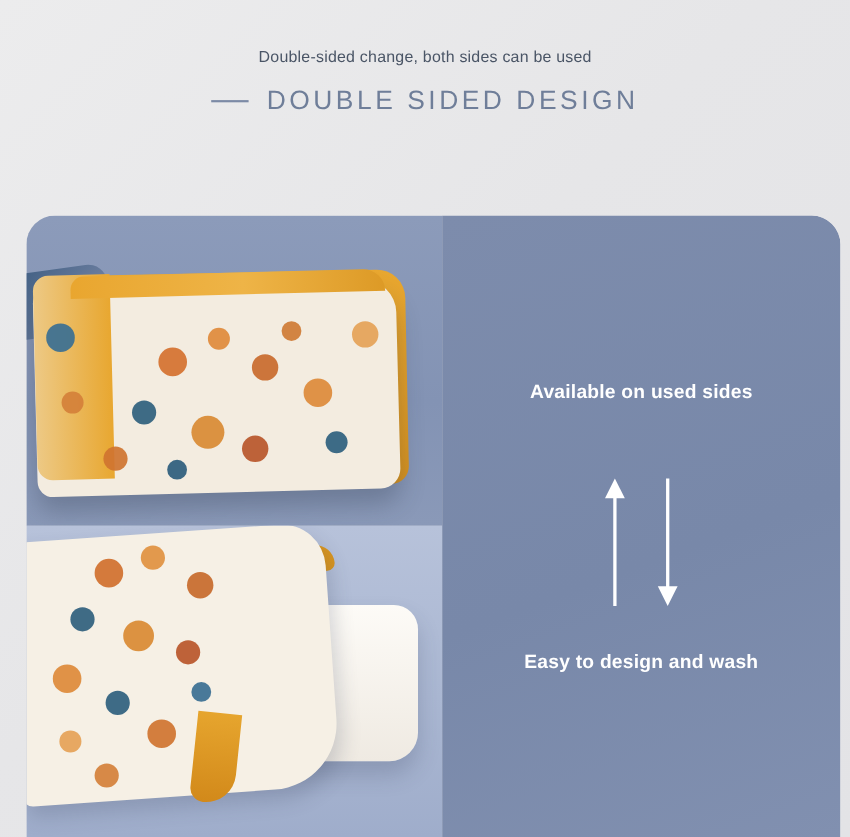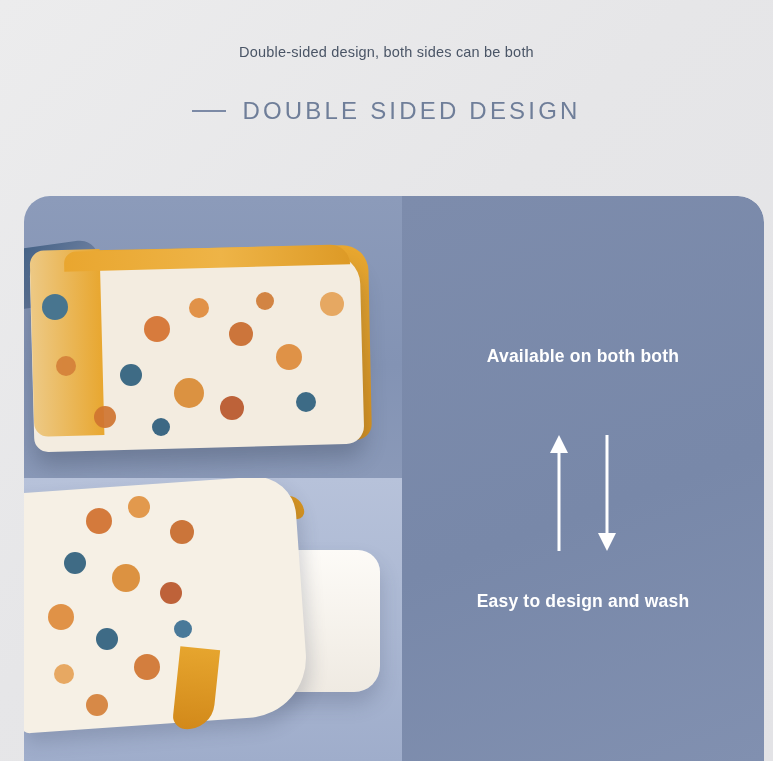--- a/index.html
+++ b/index.html
@@ -30,21 +30,21 @@
     text-align: center;
   }
   .subtitle {
     margin-top: 44px;
     font-size: 14.5px;
     color: #4a5566;
     letter-spacing: 0.2px;
     line-height: 1.2;
   }
   .title-row {
-    margin-top: 36px;
+    margin-top: 17px;
     display: flex;
     align-items: center;
     justify-content: center;
     gap: 16px;
   }
   .title-dash {
     width: 34px;
     height: 2px;
     background: #7c8aa6;
     display: block;
@@ -222,21 +222,21 @@
     justify-content: center;
     gap: 26px;
   }
 </style>
 </head>
 <body>
 
 <div class="page">
 
   <div class="header">
-    <div class="subtitle">Double-sided design, both sides can be both</div>
+    <div class="subtitle">Double-sided change, both sides can be used</div>
     <div class="title-row">
       <span class="title-dash"></span>
       <span class="title-text">DOUBLE SIDED DESIGN</span>
     </div>
   </div>
 
   <div class="panel">
 
     <div class="left-col">
 
@@ -279,21 +279,21 @@
         <div class="floral" style="left:72px; top:150px; width:22px; height:22px; background:#2e5f7e;"></div>
         <div class="floral" style="left:110px; top:176px; width:26px; height:26px; background:#cf7430;"></div>
         <div class="floral" style="left:30px; top:186px; width:20px; height:20px; background:#e5a257;"></div>
         <div class="floral" style="left:150px; top:142px; width:18px; height:18px; background:#3a6f93;"></div>
         <div class="floral" style="left:62px; top:216px; width:22px; height:22px; background:#d4803a;"></div>
       </div>
 
     </div>
 
     <div class="right-col">
-      <div class="info-text info-top">Available on both both</div>
+      <div class="info-text info-top">Available on used sides</div>
 
       <div class="arrows">
         <svg width="22" height="120" viewBox="0 0 22 120">
           <line x1="11" y1="118" x2="11" y2="14" stroke="#ffffff" stroke-width="3"></line>
           <polygon points="11,2 2,20 20,20" fill="#ffffff"></polygon>
         </svg>
         <svg width="22" height="120" viewBox="0 0 22 120">
           <line x1="11" y1="2" x2="11" y2="106" stroke="#ffffff" stroke-width="3"></line>
           <polygon points="11,118 2,100 20,100" fill="#ffffff"></polygon>
         </svg>

